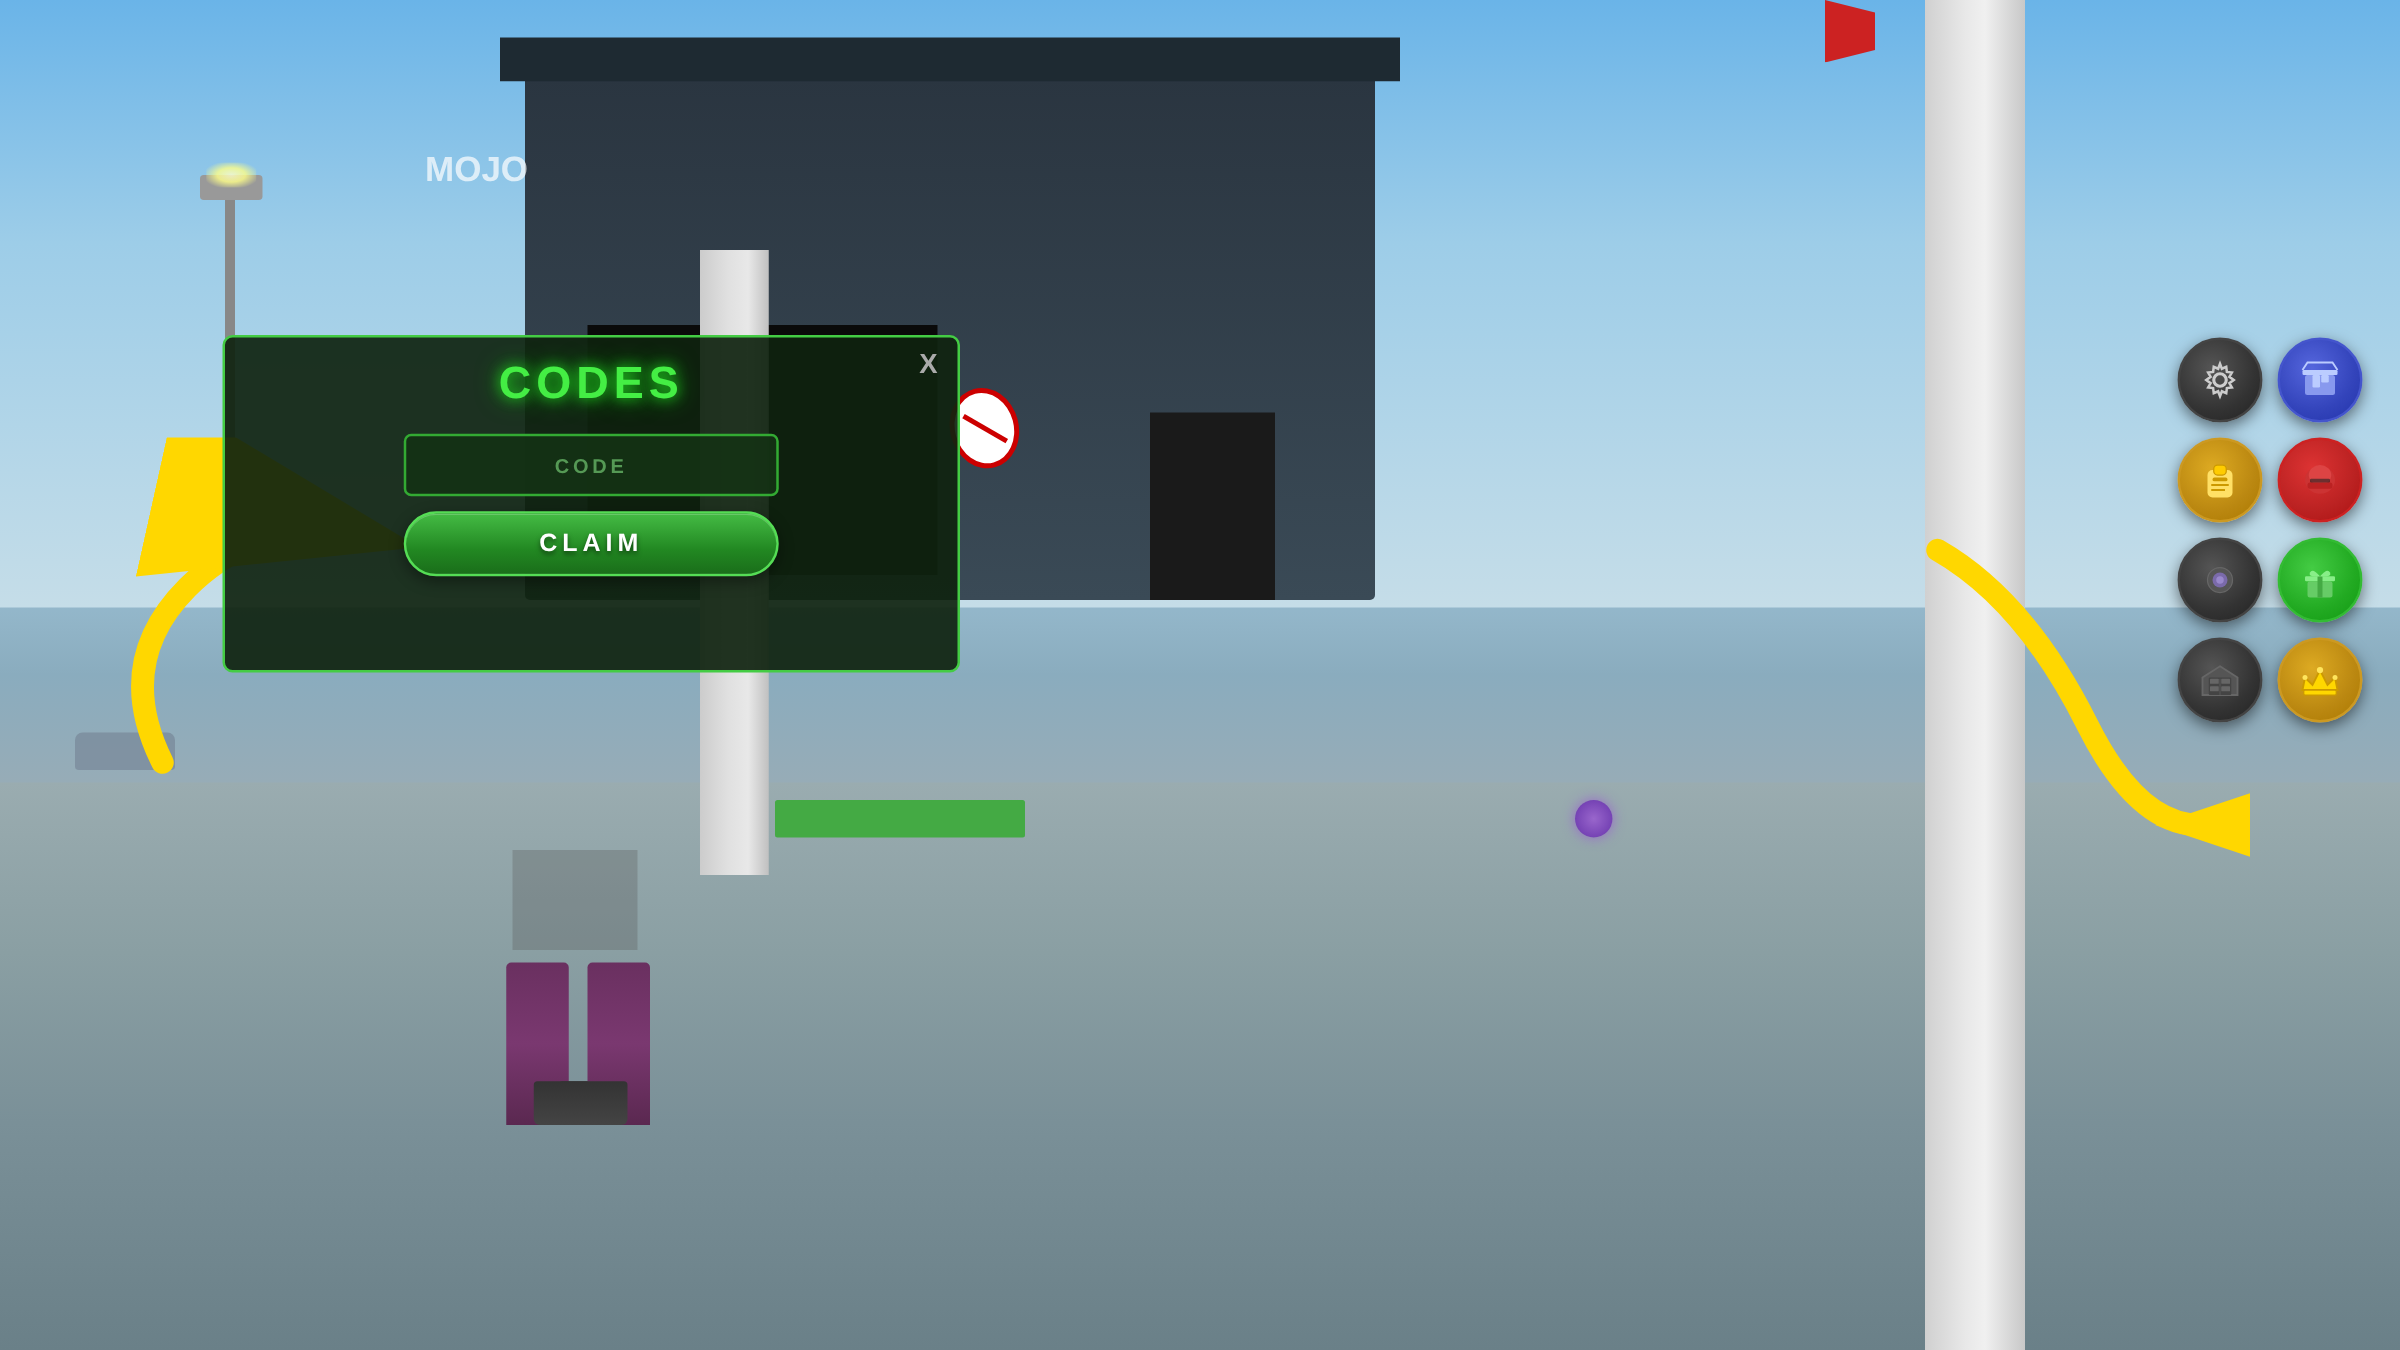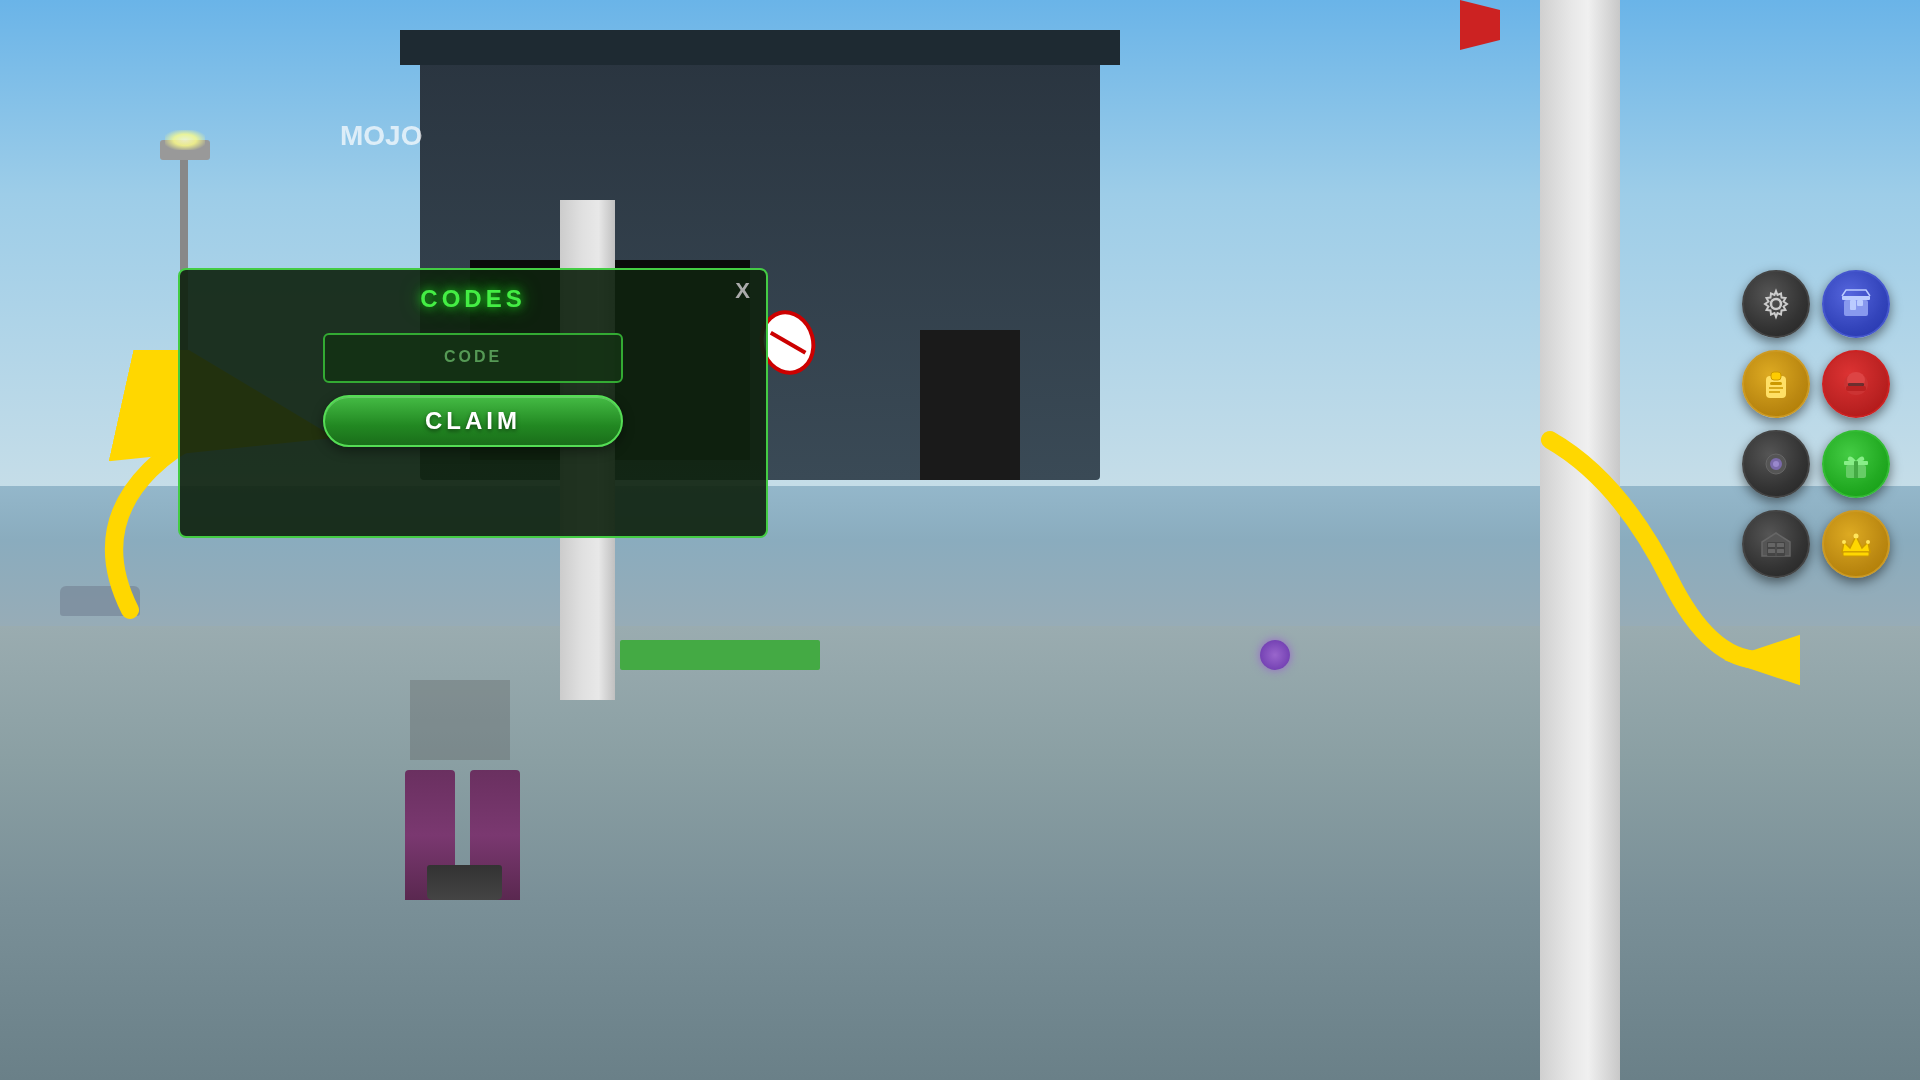--- a/index.html
+++ b/index.html
@@ -251,39 +251,39 @@
       border: 2px solid #44cc44;
       border-radius: 8px;
       display: flex;
       flex-direction: column;
       align-items: center;
       padding: 10px 40px 30px;
     }
 
     .dialog-title {
       color: #44ee44;
-      font-size: 24px;
+      font-size: 36px;
       font-weight: 900;
       letter-spacing: 4px;
       text-shadow: 0 0 10px #22cc22, 0 0 20px #11aa11;
       margin-bottom: 20px;
       margin-top: 5px;
       font-family: 'Arial Black', Arial, sans-serif;
       text-align: right;
     }
 
     .code-input {
       width: 300px;
       height: 50px;
       background: rgba(20, 50, 20, 0.9);
       border: 2px solid #33aa33;
       border-radius: 6px;
       color: #88cc88;
       text-align: center;
-      font-size: 12px;
+      font-size: 20px;
       font-weight: bold;
       letter-spacing: 3px;
       font-family: 'Arial Black', Arial, sans-serif;
       outline: none;
       cursor: text;
     }
 
     .code-input::placeholder {
       color: #559955;
       font-size: 16px;
@@ -291,21 +291,21 @@
     }
 
     .claim-btn {
       width: 300px;
       height: 52px;
       margin-top: 12px;
       background: linear-gradient(180deg, #44bb44 0%, #228822 60%, #1a6e1a 100%);
       border: 2px solid #55dd55;
       border-radius: 28px;
       color: white;
-      font-size: 24px;
+      font-size: 20px;
       font-weight: 900;
       letter-spacing: 4px;
       font-family: 'Arial Black', Arial, sans-serif;
       cursor: pointer;
       text-shadow: 0 2px 4px rgba(0,0,0,0.5);
       box-shadow: 0 4px 12px rgba(0,0,0,0.4), inset 0 1px 0 rgba(255,255,255,0.2);
     }
 
     .close-btn {
       position: absolute;

